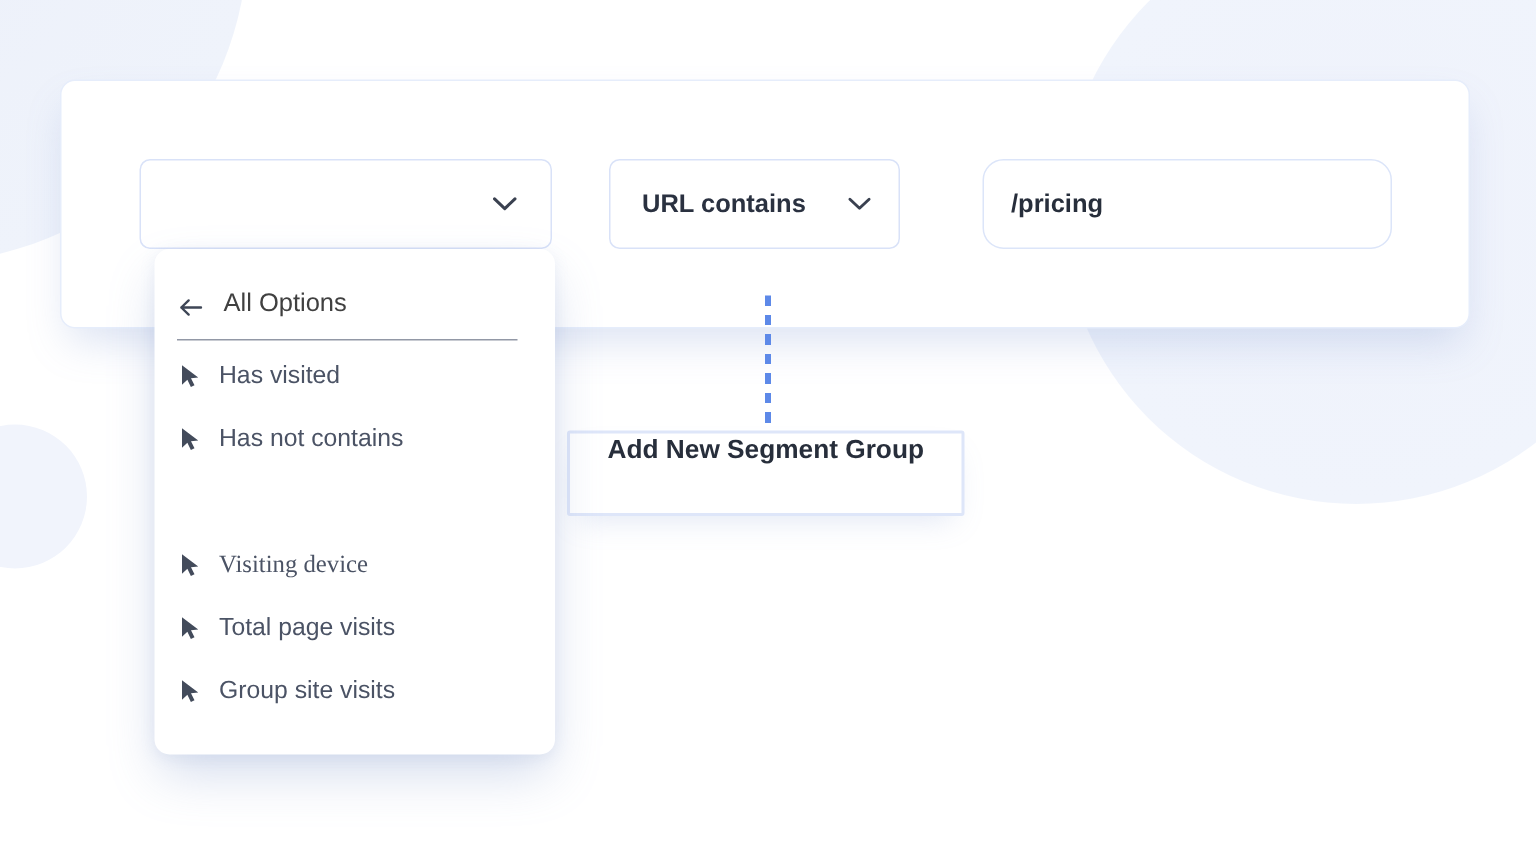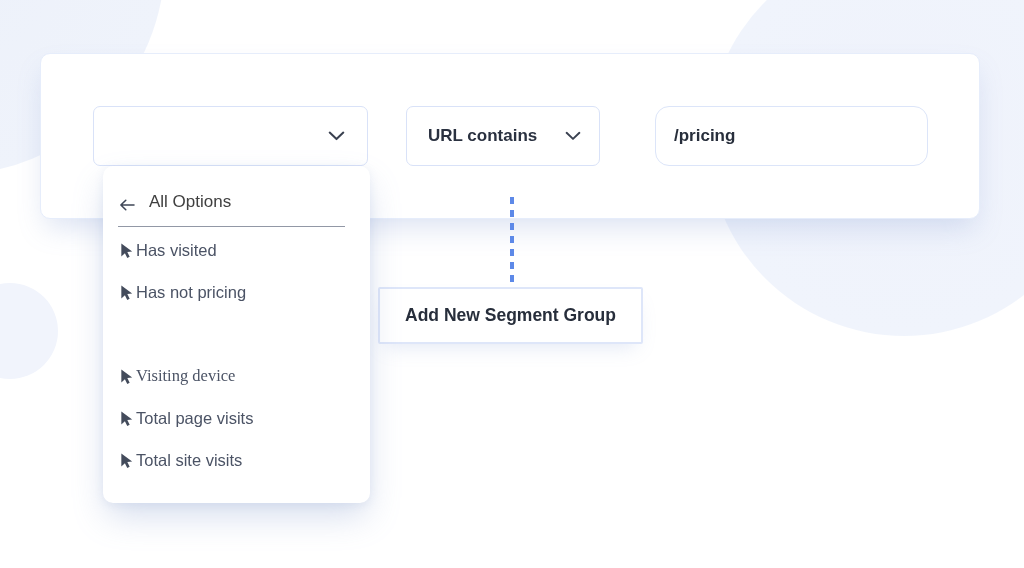--- a/index.html
+++ b/index.html
@@ -37,39 +37,39 @@
   .chev-inline{display:block;line-height:0;}
   
   .connector{
     position:absolute;left:510px;top:197px;width:3.5px;height:89px;z-index:4;
     background:repeating-linear-gradient(to bottom,#5d89e8 0px,#5d89e8 7px,rgba(0,0,0,0) 7px,rgba(0,0,0,0) 13px);
   }
   
   .add-btn{
     position:absolute;left:378px;top:287px;width:265px;height:57px;box-sizing:border-box;z-index:2;
     background:#ffffff;border:2px solid #dee6f9;border-radius:2px;
-    display:flex;align-items:center;justify-content:center;
+    display:flex;align-items:flex-start;justify-content:center;
     color:#272e3b;font-size:17.5px;font-weight:600;cursor:pointer;
     box-shadow:0 10px 20px -8px rgba(130,155,210,0.25);
   }
   
   .panel{
     position:absolute;left:103px;top:166px;width:267px;height:337px;z-index:5;
     background:#ffffff;border-radius:10px;
     box-shadow:0 16px 34px -4px rgba(120,145,200,0.32),0 2px 10px rgba(120,145,200,0.12);
   }
   .panel-header{
     position:absolute;left:15px;top:22px;height:24px;
     display:flex;align-items:flex-end;gap:13px;cursor:pointer;
     color:#404040;font-size:17px;font-weight:500;
   }
   .panel-divider{position:absolute;left:15px;top:60px;width:227px;border-top:1.5px solid #9298a6;}
   .menu-item{
     position:absolute;left:15px;height:24px;
-    display:flex;align-items:center;gap:3px;cursor:pointer;
+    display:flex;align-items:center;gap:13px;cursor:pointer;
     color:#4b5365;font-size:16.5px;font-weight:500;white-space:nowrap;
   }
   .mi-0{top:72px;} .mi-1{top:114px;} .mi-2{top:156px;} .mi-3{top:198px;font-family:Liberation Serif, serif;} .mi-4{top:240px;} .mi-5{top:282px;}
   .icon{display:block;line-height:0;}
 </style>
 </head>
 <body>
 
 <div class="stage">
 
@@ -126,21 +126,21 @@
       </span>
       <span>Has visited</span>
     </div>
 
     <div class="menu-item mi-1">
       <span class="icon">
         <svg width="15" height="17" viewBox="0 0 18 20">
             <path d="M4 1.5 V17.2 L8.3 13.2 L11.1 19 L14 17.6 L11.2 11.9 L17 11.3 Z" fill="#434b5b"></path>
           </svg>
       </span>
-      <span>Has not pricing</span>
+      <span>Has not contains</span>
     </div>
 
 
     <div class="menu-item mi-3">
       <span class="icon">
         <svg width="15" height="17" viewBox="0 0 18 20">
             <path d="M4 1.5 V17.2 L8.3 13.2 L11.1 19 L14 17.6 L11.2 11.9 L17 11.3 Z" fill="#434b5b"></path>
           </svg>
       </span>
       <span>Visiting device</span>
@@ -154,18 +154,18 @@
       </span>
       <span>Total page visits</span>
     </div>
 
     <div class="menu-item mi-5">
       <span class="icon">
         <svg width="15" height="17" viewBox="0 0 18 20">
             <path d="M4 1.5 V17.2 L8.3 13.2 L11.1 19 L14 17.6 L11.2 11.9 L17 11.3 Z" fill="#434b5b"></path>
           </svg>
       </span>
-      <span>Total site visits</span>
+      <span>Group site visits</span>
     </div>
 
   </div>
 
 </div>
 
 </body></html>

